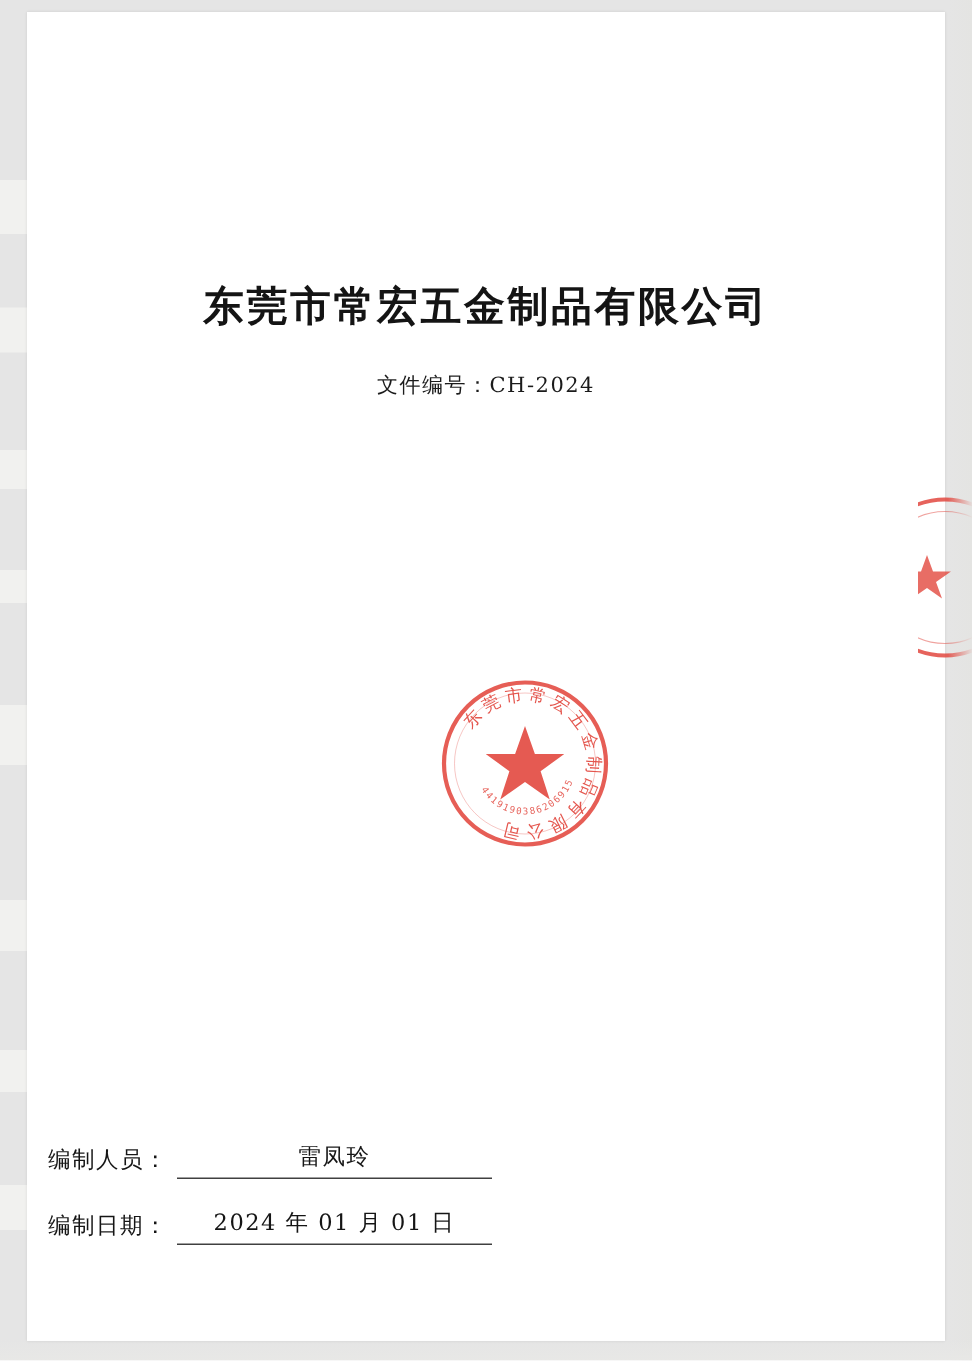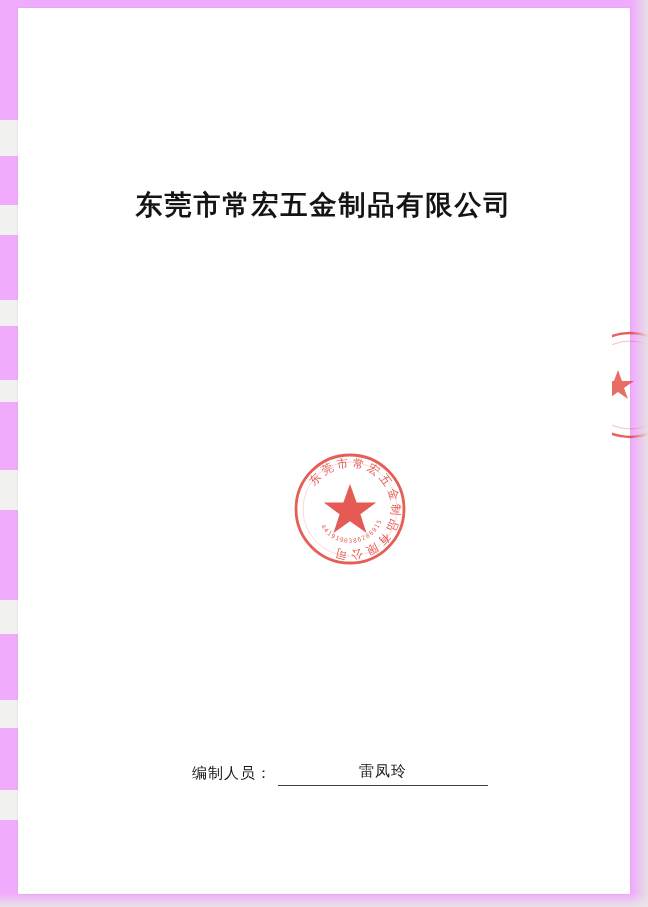--- a/index.html
+++ b/index.html
@@ -12,21 +12,21 @@
     height: 907px;
     overflow: hidden;
     font-family: "Liberation Serif", serif;
   }
 
   
   .scan {
     position: relative;
     width: 648px;
     height: 907px;
-    background: #f0abfc;
+    background: #e5e5e5;
     overflow: hidden;
   }
 
   
   .sheet {
     position: absolute;
     left: 18px;
     top: 8px;
     width: 612px;
     height: 886px;
@@ -119,21 +119,20 @@
   
   .signature-area {
     position: absolute;
     left: 0;
     top: 748px;
     width: 648px;
   }
   .sig-row {
     display: flex;
     align-items: flex-end;
-    justify-content: center;
     height: 38px;
   }
   .sig-label {
     width: 112px;
     text-align: right;
     font-family: "DejaVu Serif", "Liberation Serif", serif;
     font-size: 15px;
     letter-spacing: 1px;
     color: #151515;
     padding-right: 6px;
@@ -161,20 +160,21 @@
   <div class="edge-artifact ea4"></div>
   <div class="edge-artifact ea5"></div>
   <div class="edge-artifact ea6"></div>
   <div class="edge-artifact ea7"></div>
   <div class="edge-artifact ea8"></div>
 
   <div class="sheet"></div>
 
   <div class="title-block">
     <div class="doc-title-line">东莞市常宏五金制品有限公司</div>
+    <div class="doc-number">文件编号：CH-2024</div>
   </div>
 
   <div class="seal-partial">
     <svg width="80" height="110" viewBox="0 0 80 110" xmlns="http://www.w3.org/2000/svg">
       <circle cx="18" cy="55" r="52" fill="none" stroke="#e2483f" stroke-width="2.6" opacity="0.85"></circle>
       <circle cx="18" cy="55" r="44" fill="none" stroke="#e2483f" stroke-width="0.7" opacity="0.5"></circle>
       <path d="M6 40 L10 51 L22 51 L12 58 L16 69 L6 62 L-4 69 L0 58 L-10 51 L2 51 Z" fill="#e2483f" opacity="0.8"></path>
     </svg>
   </div>
 
@@ -197,19 +197,23 @@
     </svg>
   </div>
 
   <div class="signature-area">
 
     <div class="sig-row">
       <div class="sig-label">编制人员：</div>
       <div class="sig-value">雷凤玲</div>
     </div>
 
+    <div class="sig-row" style="margin-top:6px;">
+      <div class="sig-label">编制日期：</div>
+      <div class="sig-value">2024 年 01 月 01 日</div>
+    </div>
 
   </div>
 
   <div class="right-shadow"></div>
   <div class="bottom-shadow"></div>
 
 </div>
 
 </body></html>

